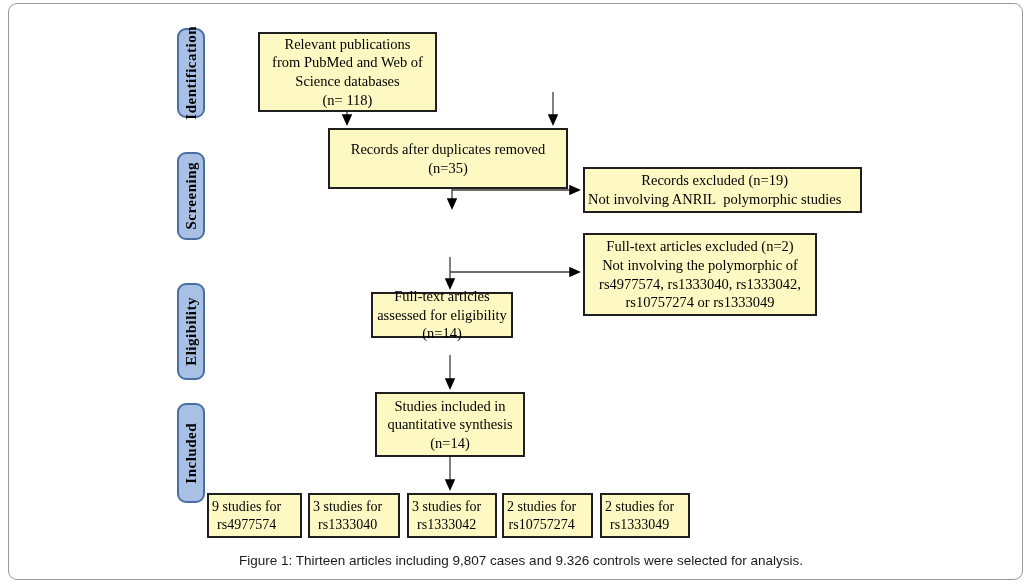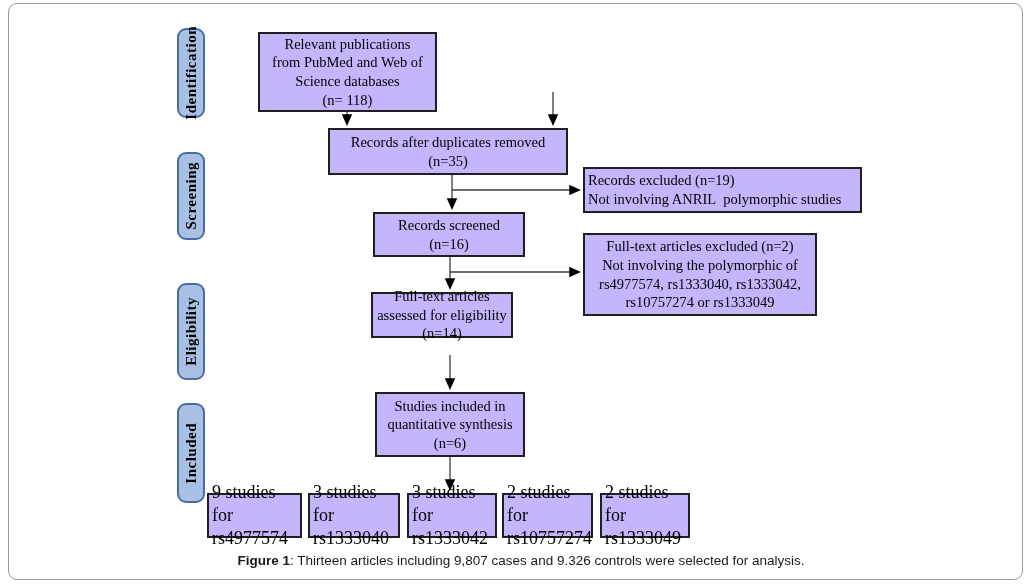--- a/index.html
+++ b/index.html
@@ -5,29 +5,29 @@
   html,body{margin:0;padding:0;background:#ffffff;}
   #page{position:relative;width:1030px;height:586px;background:#ffffff;overflow:hidden;
         font-family:"Liberation Serif", serif;color:#000;}
   #frame{position:absolute;left:8px;top:3px;width:1013px;height:575px;
          border:1px solid #9a9a9a;border-radius:9px;}
   .stage{position:absolute;width:28px;background:var(--stage-fill,#a8c0e4);
          border:2px solid var(--stage-border,#4a6da6);border-radius:9px;
          display:flex;align-items:center;justify-content:center;box-sizing:border-box;}
   .stage .vtext{writing-mode:vertical-rl;transform:rotate(180deg);
          font-weight:bold;font-size:15px;letter-spacing:.5px;white-space:nowrap;}
-  .box{position:absolute;background:#c4b5fd;border:2px solid var(--box-border,#1f1f1f);
+  .box{position:absolute;background:#fef9c3;border:2px solid var(--box-border,#1f1f1f);
        box-sizing:border-box;display:flex;align-items:center;justify-content:center;
        text-align:center;font-size:14.5px;line-height:1.28;white-space:pre-line;padding:1px 3px;}
-  .box.left{justify-content:flex-start;text-align:left;padding-right:4px;}
-  .small{font-size:18px;}
+  .box.left{justify-content:flex-start;text-align:center;padding-right:4px;}
+  .small{font-size:14px;}
   #arrows{position:absolute;left:0;top:0;width:1030px;height:586px;pointer-events:none;}
   #caption{position:absolute;left:0;top:553px;width:1030px;text-align:center;
            font-family:"Liberation Sans", sans-serif;font-size:13.5px;color:#1a1a1a;}
-  #caption .cap-label{font-weight:bold;padding-left:12px;}
+  #caption .cap-label{font-weight:normal;padding-left:12px;}
 </style>
 </head>
 <body>
 
 <div id="page">
   <div id="frame"></div>
 
   <svg id="arrows" width="1030" height="586" viewBox="0 0 1030 586">
     <defs>
       <marker id="ah" markerWidth="9" markerHeight="8" refX="7.5" refY="4" orient="auto">
@@ -56,36 +56,34 @@
       <span class="vtext">Eligibility</span>
     </div>
   <div class="stage" style="left:177px;top:403px;height:100px">
       <span class="vtext">Included</span>
     </div>
 
   <div class="box" style="left:258px;top:32px;width:179px;height:80px">Relevant publications
 from PubMed and Web of
 Science databases
 (n= 118)</div>
-  <div class="box" style="left:328px;top:128px;width:240px;height:47px">Records after duplicates removed
+  <div class="box" style="left:328px;top:128px;width:240px;height:61px">Records after duplicates removed
 (n=35)</div>
   <div class="box left" style="left:583px;top:167px;width:279px;height:46px">Records excluded (n=19)
 Not involving ANRIL&nbsp; polymorphic studies</div>
-  <div class="box" style="left:373px;top:212px;width:152px;height:45px">Records screened
-(n=16)</div>
   <div class="box" style="left:583px;top:233px;width:234px;height:83px">Full-text articles excluded (n=2)
 Not involving the polymorphic of
 rs4977574, rs1333040, rs1333042,
 rs10757274 or rs1333049</div>
   <div class="box" style="left:371px;top:292px;width:142px;height:46px">Full-text articles
 assessed for eligibility
 (n=14)</div>
   <div class="box" style="left:375px;top:392px;width:150px;height:65px">Studies included in
 quantitative synthesis
-(n=6)</div>
+(n=14)</div>
 
   <div class="box left small" style="left:207px;top:493px;width:95px;height:45px">9 studies for
 rs4977574</div>
   <div class="box left small" style="left:308px;top:493px;width:92px;height:45px">3 studies for
 rs1333040</div>
   <div class="box left small" style="left:407px;top:493px;width:90px;height:45px">3 studies for
 rs1333042</div>
   <div class="box left small" style="left:502px;top:493px;width:91px;height:45px">2 studies for
 rs10757274</div>
   <div class="box left small" style="left:600px;top:493px;width:90px;height:45px">2 studies for

